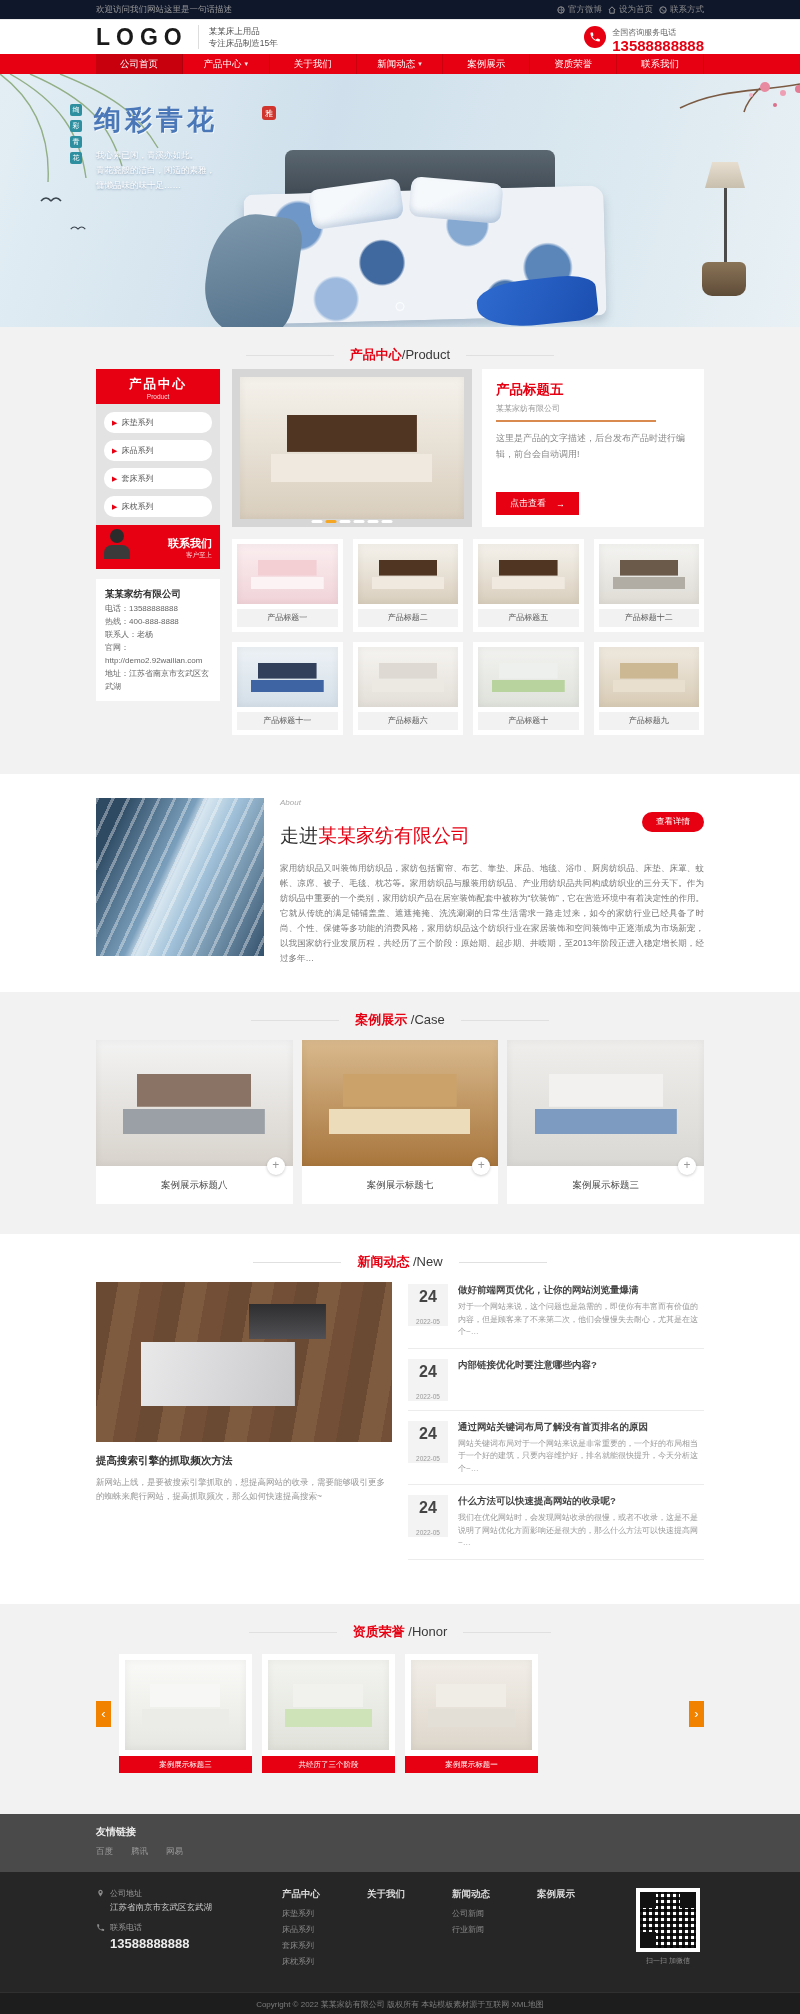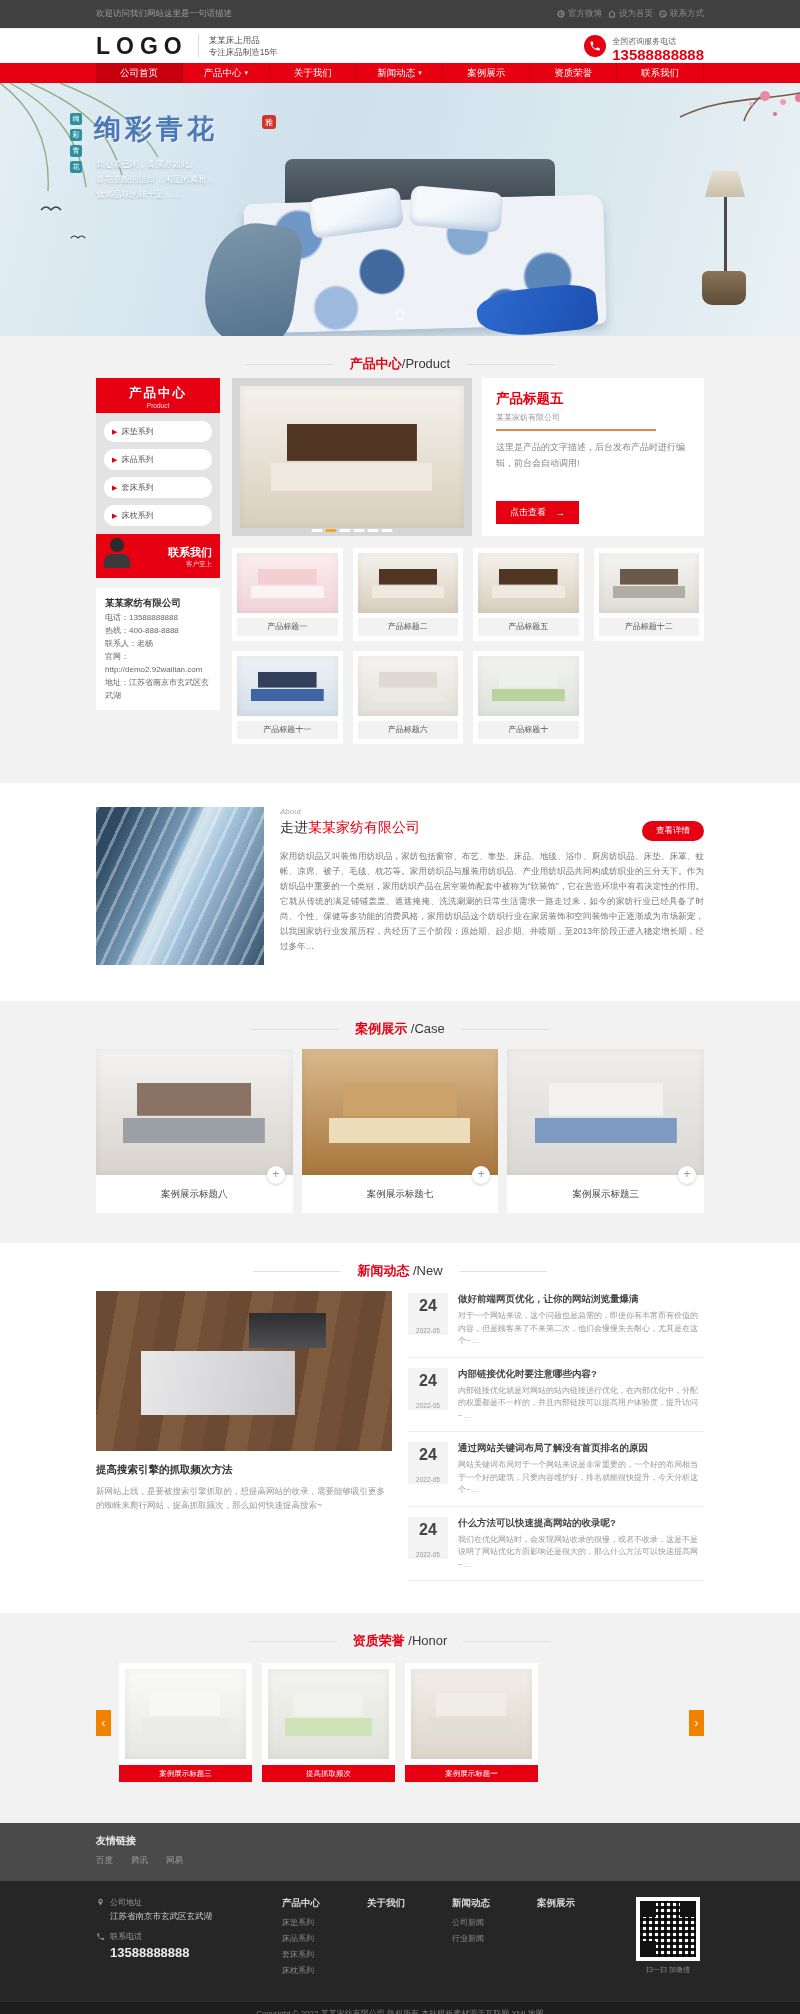--- a/index.html
+++ b/index.html
@@ -2,21 +2,21 @@
 <html><head>
 <meta charset="utf-8">
 <style>
   * { margin:0; padding:0; box-sizing:border-box; }
   html,body { width:800px; font-family:"Liberation Sans","DejaVu Sans",sans-serif; background:#fff; color:#333; }
   body { height:2014px; overflow:hidden; }
   .wrap { width:608px; margin:0 auto; position:relative; }
   a { text-decoration:none; color:inherit; cursor:pointer; }
 
   
-  .topbar { height:29px; background:#404040; border-bottom:1px solid #ececec; font-size:8.5px; color:#9a9a9a; }
+  .topbar { height:20px; background:#0f172a; border-bottom:1px solid #ececec; font-size:8.5px; color:#9a9a9a; }
   .topbar .wrap { display:flex; justify-content:space-between; align-items:center; height:100%; }
   .toplinks { display:flex; gap:6px; align-items:center; }
   .toplinks a { display:flex; align-items:center; gap:3px; color:#8b8b8b; }
   .tico { width:8px; height:8px; fill:#9a9a9a; stroke:#9a9a9a; }
 
   
   .header { height:34px; background:#fff; }
   .header .wrap { display:flex; align-items:center; height:100%; }
   .logo { font-size:23px; font-weight:bold; letter-spacing:6px; color:#1a1a1a; }
   .brandbox { margin-left:10px; padding-left:10px; border-left:1px solid #ddd; font-size:8.5px; color:#555; line-height:12px; }
@@ -143,21 +143,21 @@
   .pcard { background:#fff; padding:5px; cursor:pointer; }
   .pcard .img { height:60px; }
   .pcard .lbl { margin-top:5px; height:18px; line-height:18px; text-align:center; font-size:8px; color:#555; background:#f2f2f2; }
 
   
   .sec-about { height:218px; background:#fff; }
   .about-cols { display:flex; gap:16px; padding-top:24px; }
   .about-img { width:168px; height:158px; flex:none; }
   .about-r { flex:1; position:relative; }
   .about-tag { font-size:8px; color:#aaa; font-style:italic; }
-  .about-title { font-size:14px; margin-top:3px; }
+  .about-title { font-size:19px; margin-top:16px; }
   .about-title .pre { color:#333; } .about-title .red { color:#e60012; }
   .btn-pill { position:absolute; right:0; top:14px; background:#e60012; color:#fff; font-size:8.5px; padding:4px 14px; border-radius:999px; border:none; cursor:pointer; }
   .about-body { margin-top:12px; font-size:8.5px; color:#777; line-height:15px; text-align:justify; }
 
   
   .sec-cases { height:242px; }
   .case-row { display:grid; grid-template-columns:repeat(3,1fr); gap:9px; margin-top:6px; }
   .ccase { background:#fff; cursor:pointer; }
   .ccase .img { height:126px; position:relative; }
   .plus { position:absolute; right:8px; bottom:-9px; width:18px; height:18px; border-radius:50%; background:#fff; color:#999; font-size:12px; line-height:17px; text-align:center; box-shadow:0 1px 3px rgba(0,0,0,.2); }
@@ -416,20 +416,24 @@
             <div class="lbl">产品标题十一</div>
           </a>
         <a class="pcard">
             <div class="img ph v-whitemat"></div>
             <div class="lbl">产品标题六</div>
           </a>
         <a class="pcard">
             <div class="img ph v-whitebed"></div>
             <div class="lbl">产品标题十</div>
           </a>
+        <a class="pcard">
+            <div class="img ph v-beige"></div>
+            <div class="lbl">产品标题九</div>
+          </a>
       </div>
     </div>
   </div>
 </div>
 
 <div class="sec sec-about">
   <div class="wrap about-cols">
     <div class="about-img ph-about"></div>
     <div class="about-r">
       <div class="about-tag">About</div>
@@ -485,21 +489,20 @@
         <span class="ndate"><b>24</b><i>2022-05</i></span>
         <span class="nbody">
             <h5>做好前端网页优化，让你的网站浏览量爆满</h5>
             <p>对于一个网站来说，这个问题也是急需的，即使你有丰富而有价值的内容，但是顾客来了不来第二次，他们会慢慢失去耐心，尤其是在这个~…</p>
           </span>
         </a>
       <a class="nitem">
         <span class="ndate"><b>24</b><i>2022-05</i></span>
         <span class="nbody">
             <h5>内部链接优化时要注意哪些内容?</h5>
-            <p>内部链接优化就是对网站的站内链接进行优化，在内部优化中，分配的权重都是不一样的，并且内部链接可以提高用户体验度，提升访问~…</p>
           </span>
         </a>
       <a class="nitem">
         <span class="ndate"><b>24</b><i>2022-05</i></span>
         <span class="nbody">
             <h5>通过网站关键词布局了解没有首页排名的原因</h5>
             <p>网站关键词布局对于一个网站来说是非常重要的，一个好的布局相当于一个好的建筑，只要内容维护好，排名就能很快提升，今天分析这个~…</p>
           </span>
         </a>
       <a class="nitem">
@@ -521,21 +524,21 @@
   </div>
   <div class="wrap honor-row">
     <span class="harrow">‹</span>
     <div class="hcards">
       <a class="hcard">
           <div class="img ph v-pillows"></div>
           <div class="lbl">案例展示标题三</div>
         </a>
       <a class="hcard">
           <div class="img ph v-green"></div>
-          <div class="lbl">提高抓取频次</div>
+          <div class="lbl">共经历了三个阶段</div>
         </a>
       <a class="hcard">
           <div class="img ph v-baby"></div>
           <div class="lbl">案例展示标题一</div>
         </a>
     </div>
     <span class="harrow">›</span>
   </div>
 </div>
 

